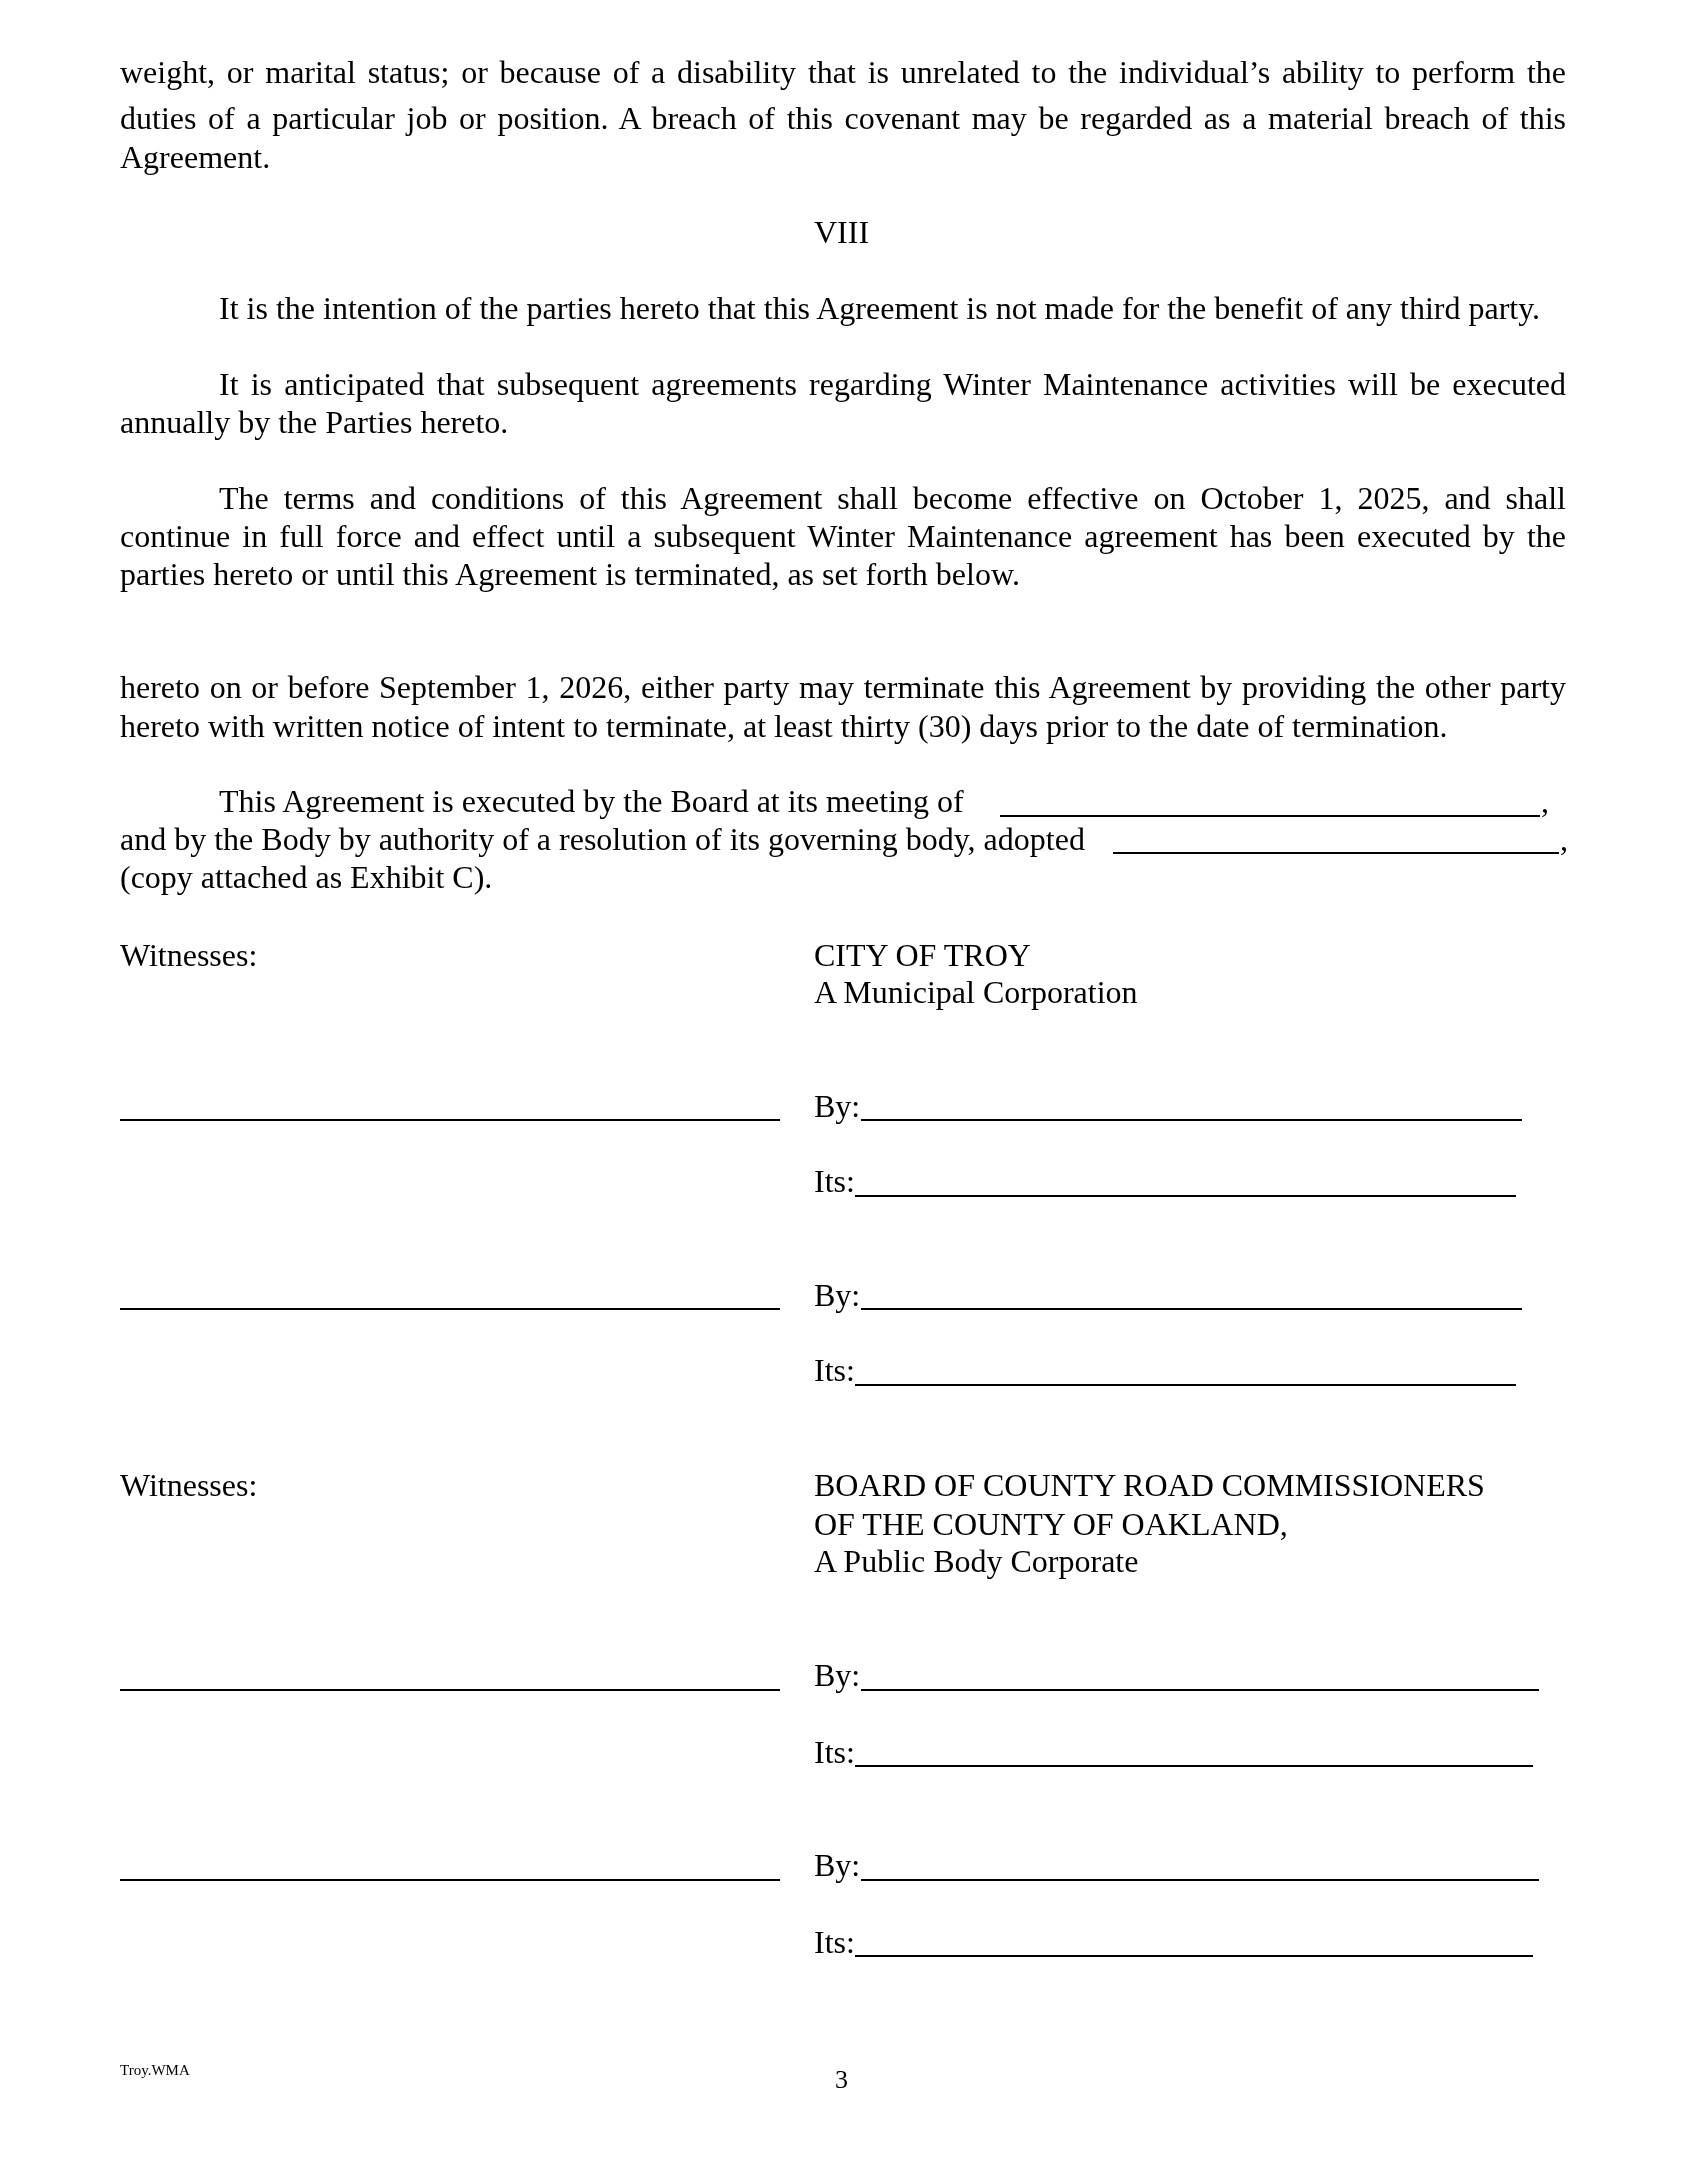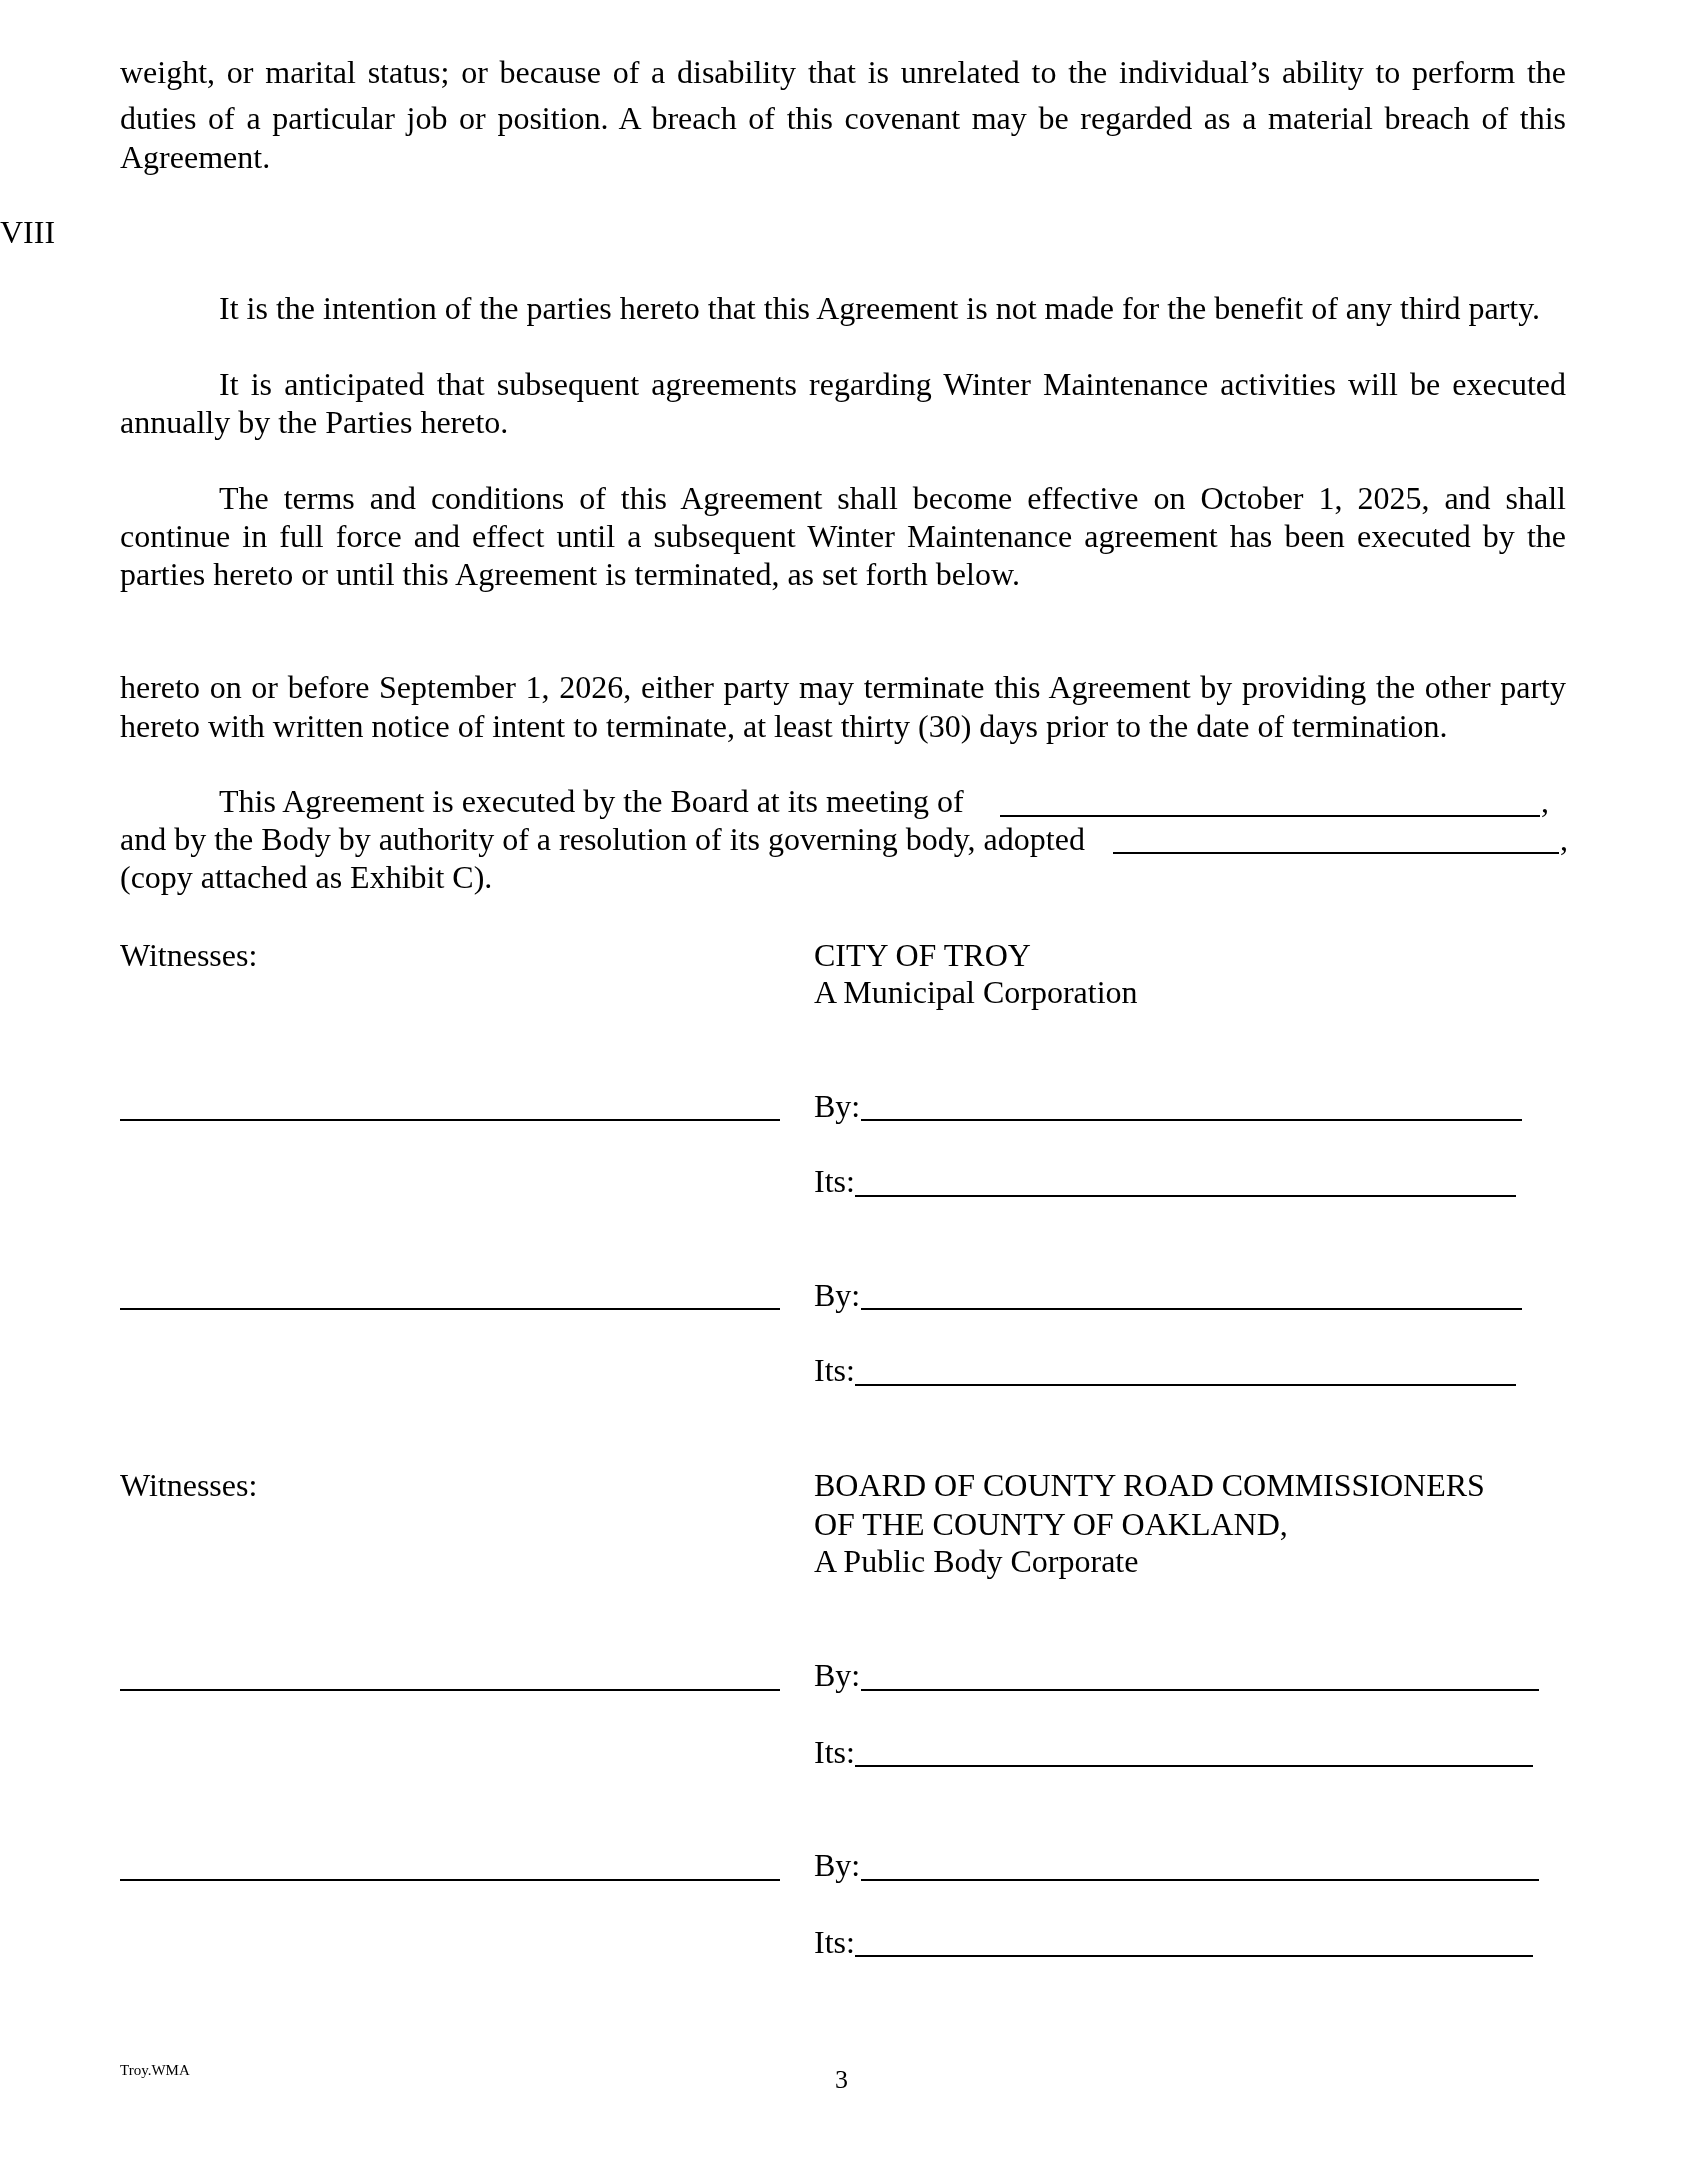--- a/index.html
+++ b/index.html
@@ -3,21 +3,21 @@
 <meta charset="utf-8">
 <style>
   html, body { margin: 0; padding: 0; background: #ffffff; }
   body { width: 1683px; height: 2178px; position: relative; overflow: hidden;
          font-family: "Liberation Serif", serif; color: #000; }
   .page { position: absolute; left: 0; top: 0; width: 1683px; height: 2178px; background: #fff; }
   .line { position: absolute; font-size: 32px; line-height: 38px; white-space: nowrap; }
   .just { left: 120px; width: 1446px; text-align: justify; text-align-last: justify; }
   .indent { left: 219px; width: 1347px; text-align: justify; text-align-last: justify; }
   .left { left: 120px; }
-  .center { left: 0; width: 1683px; }
+  .center { left: 0; width: 1683px; text-align: center; }
   .rcol { left: 814px; }
   .rule { position: absolute; height: 0; border-top: 2px solid #000; }
   .footer-code { position: absolute; left: 120px; top: 2062px; font-size: 15px; }
   .page-num { position: absolute; left: 0; width: 1683px; text-align: center; top: 2065px; font-size: 26px; }
   .siglabel { position: absolute; font-size: 32px; line-height: 38px; }
 </style>
 </head>
 <body>
 
 <div class="page">

